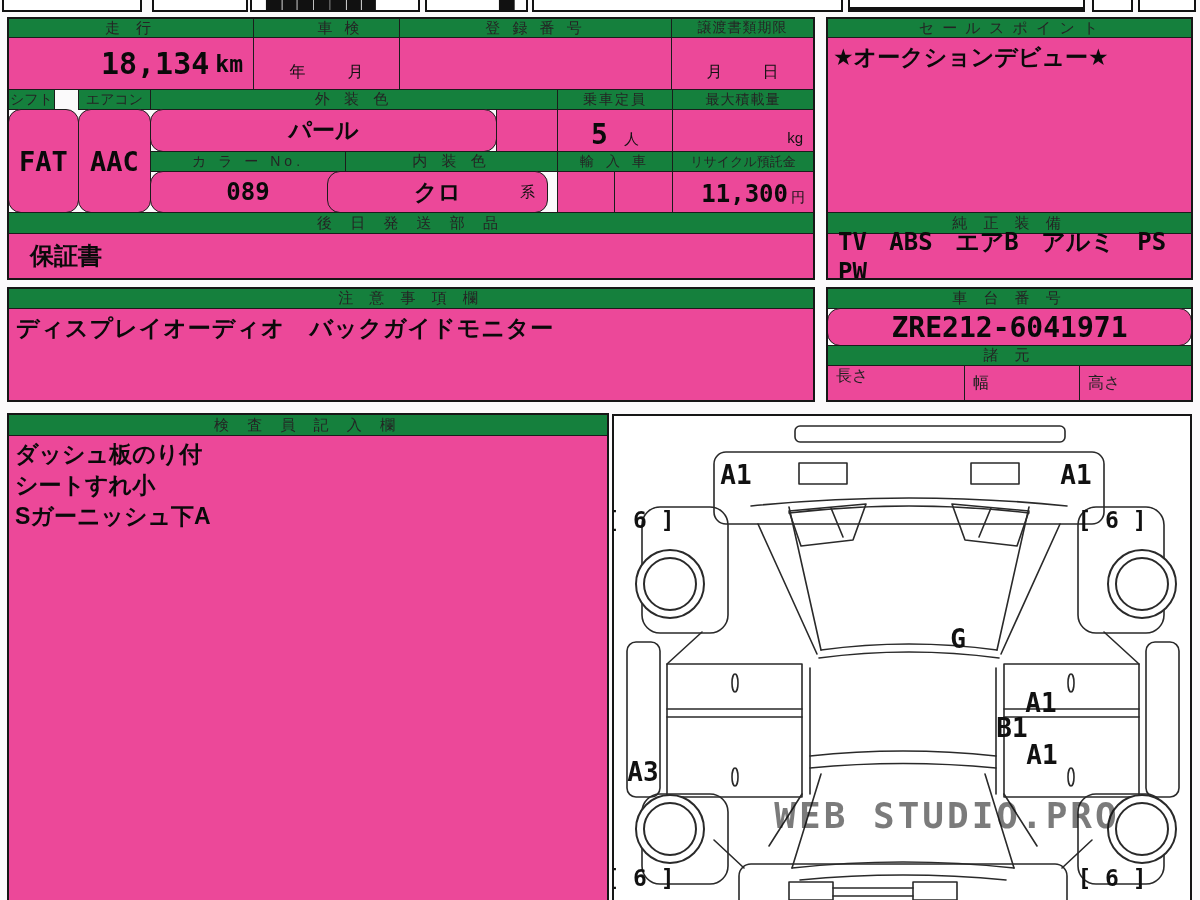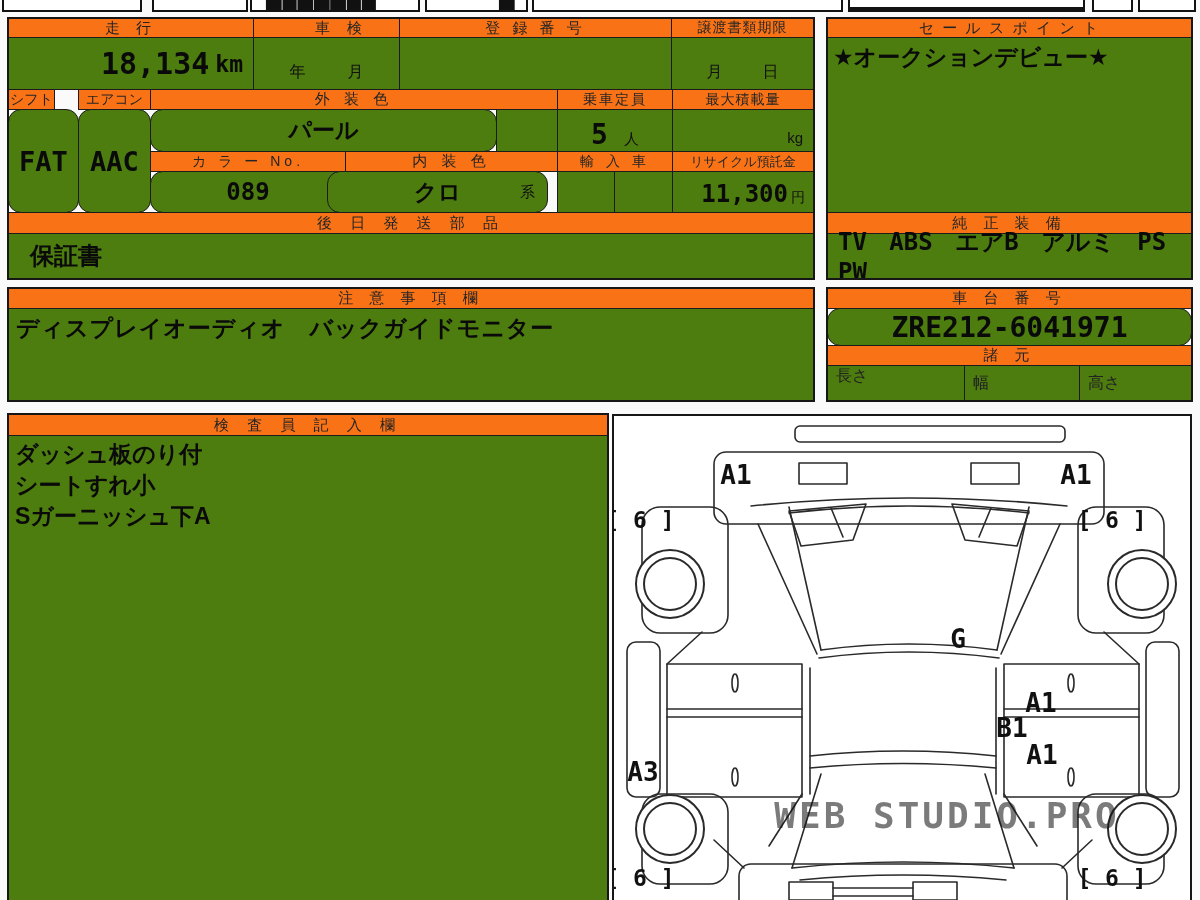--- a/index.html
+++ b/index.html
@@ -1,20 +1,20 @@
 <!DOCTYPE html>
 <html><head>
 <meta charset="utf-8">
 <style>
   html,body{margin:0;padding:0;}
   body{background:#e9e8e9;font-family:"Liberation Sans","DejaVu Sans",sans-serif;}
   #sheet{position:relative;width:1200px;height:900px;background:#fbfafb;overflow:hidden;
          font-family:"Liberation Sans","DejaVu Sans",sans-serif;color:#111;}
-  .cell{position:absolute;box-sizing:border-box;border:1px solid #1c1c1c;background:#4d7c0f;}
-  .hd{background:#f97316;display:flex;align-items:center;justify-content:center;
+  .cell{position:absolute;box-sizing:border-box;border:1px solid #1c1c1c;background:#ec4899;}
+  .hd{background:#15803d;display:flex;align-items:center;justify-content:center;
       font-size:15px;color:#242424;white-space:pre;}
   .box{position:absolute;box-sizing:border-box;border:2px solid #161616;pointer-events:none;background:transparent;z-index:6;}
   .v{font-family:"DejaVu Sans Mono","DejaVu Sans",sans-serif;font-weight:bold;color:#0a0a0a;}
   .jp{font-weight:bold;color:#0a0a0a;}
   .topcell{position:absolute;box-sizing:border-box;border:2px solid #121212;border-top:none;background:#fff;overflow:hidden;}
   .frag{position:absolute;top:-13px;left:14px;font-size:20px;font-weight:bold;color:#111;letter-spacing:1px;}
   .flexc{display:flex;align-items:center;justify-content:center;border-radius:13px;}
   .flexe{display:flex;align-items:flex-end;justify-content:flex-end;}
   svg text{font-family:"DejaVu Sans Mono","DejaVu Sans",sans-serif;font-weight:bold;fill:#111;}
 </style>
@@ -32,21 +32,21 @@
     <div class="topcell" style="left:425px;top:0;width:103px;height:12px;">
       <span class="frag" style="left:72px;">▆</span>
     </div>
     <div class="topcell" style="left:532px;top:0;width:311px;height:12px;"></div>
     <div class="topcell" style="left:848px;top:0;width:237px;height:12px;border-bottom-width:5px;"></div>
     <div class="topcell" style="left:1092px;top:0;width:41px;height:12px;"></div>
     <div class="topcell" style="left:1138px;top:0;width:58px;height:12px;"></div>
   </div>
 
   <div class="cell hd" style="left:8px;top:18px;width:246px;height:20px;letter-spacing:6px;">走 行</div>
-  <div class="cell hd" style="left:253px;top:18px;width:175px;height:20px;letter-spacing:4px;font-family:Liberation Mono, monospace;">車 検</div>
+  <div class="cell hd" style="left:253px;top:18px;width:175px;height:20px;letter-spacing:4px;">車 検</div>
   <div class="cell hd" style="left:399px;top:18px;width:273px;height:20px;letter-spacing:4px;">登 録 番 号</div>
   <div class="cell hd" style="left:671px;top:18px;width:143px;height:20px;letter-spacing:1px;font-size:14px;">譲渡書類期限</div>
 
   <div class="cell" style="left:8px;top:37px;width:246px;height:53px;display:flex;align-items:center;justify-content:flex-end;padding-right:10px;">
     <span class="v" style="font-size:30px;">18,134</span>
     <span class="v" style="font-size:23px;margin-left:6px;">km</span>
   </div>
   <div class="cell" style="left:253px;top:37px;width:147px;height:53px;display:flex;align-items:flex-end;justify-content:center;gap:42px;padding-bottom:6px;font-size:16px;">
     <span>年</span>
     <span>月</span>

